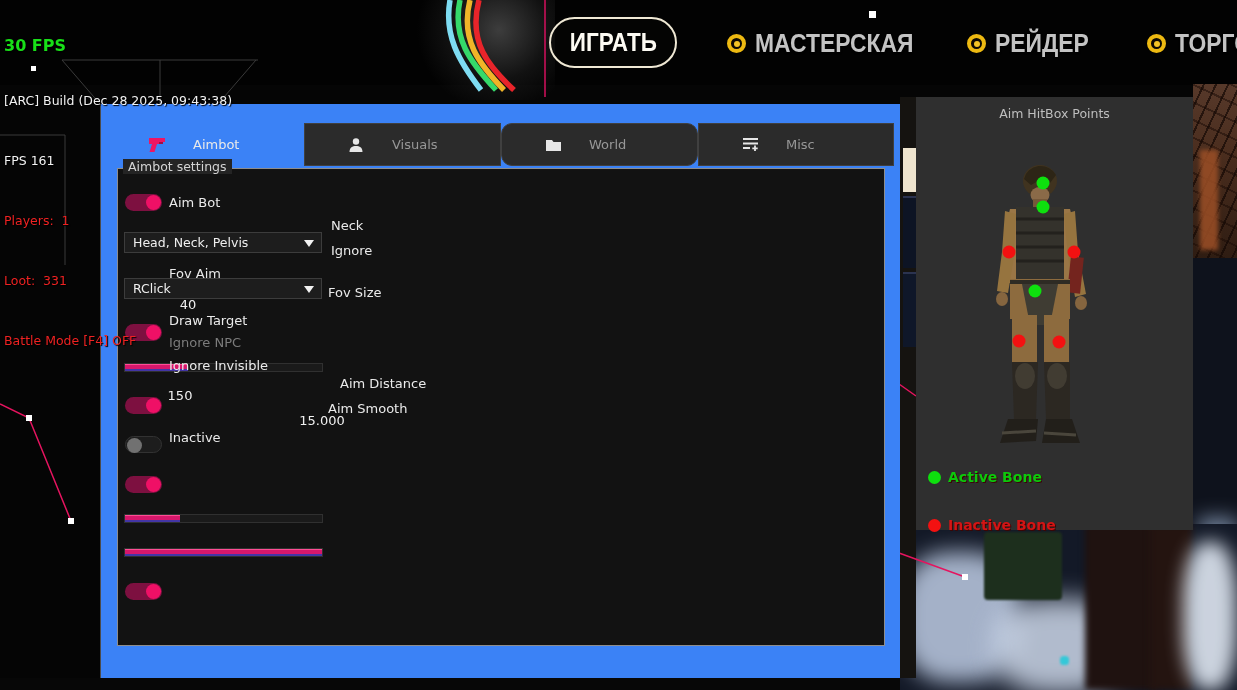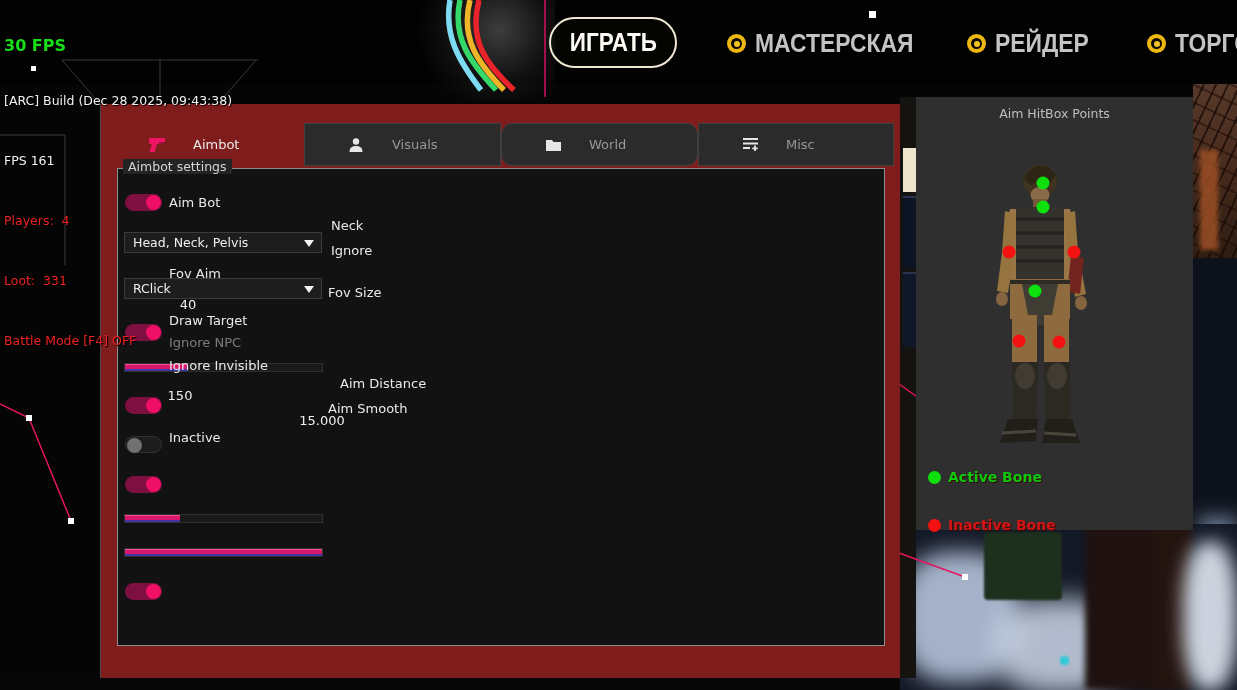--- a/index.html
+++ b/index.html
@@ -51,21 +51,21 @@
   .coin { width:19px; height:19px; border-radius:50%; border:4px solid #edb911; background:#0d0a03; position:relative; flex:0 0 auto; }
   .coin::after { content:""; position:absolute; left:2.5px; top:2.5px; width:6px; height:6px; border-radius:50%; background:#f2c325; }
   .marker-dot { position:absolute; left:869px; top:11px; width:7px; height:7px; background:#fff; z-index:9; }
   .marker-dot2 { position:absolute; left:31px; top:66px; width:5px; height:5px; background:#fff; z-index:2; }
 
   
   .esp-svg { position:absolute; left:0; top:0; z-index:3; }
 
   
   .main-panel { position:absolute; left:100px; top:104px; width:800px; height:574px;
-    background:#7f1d1d; z-index:6; border-left:1px solid #4b4b4b; }
+    background:#3b82f6; z-index:6; border-left:1px solid #4b4b4b; }
   .tab { position:absolute; top:19px; height:43px; width:197px; display:flex; align-items:center;
     padding-left:42px; gap:27px; }
   .tab.boxed { background:#2b2b2b; border:1px solid #404040; }
   .tab .tab-label { font-size:13px; color:#979797; }
   .tab.active .tab-label { color:#e9e9e9; }
   .tab-icon { width:18px; height:18px; flex:0 0 auto; display:flex; align-items:center; justify-content:center; }
 
   .groupbox { position:absolute; left:16px; top:64px; width:768px; height:478px;
     border:1px solid #8d8d8d; background:#121212; }
   .groupbox-legend { position:absolute; left:5px; top:-10px; padding:0 5px; background:#242424;
@@ -158,21 +158,21 @@
       <rect x="26" y="415" width="6" height="6"></rect>
       <rect x="68" y="518" width="6" height="6"></rect>
       <rect x="962" y="574" width="6" height="6"></rect>
     </g>
   </svg>
 
   <div class="hud">
     <div class="hud-green">30 FPS</div>
     <div class="hud-white">[ARC] Build (Dec 28 2025, 09:43:38)</div>
     <div class="hud-white">FPS 161</div>
-    <div class="hud-red">Players:  4</div>
+    <div class="hud-red">Players:  1</div>
     <div class="hud-red">Loot:  331</div>
     <div class="hud-red">Battle Mode [F4] OFF</div>
   </div>
 
   <div class="game-menu">
     <div class="play-pill">
       <span>ИГРАТЬ</span>
     </div>
     <div class="gm-item" style="left:727px;">
       <span class="coin"></span>

